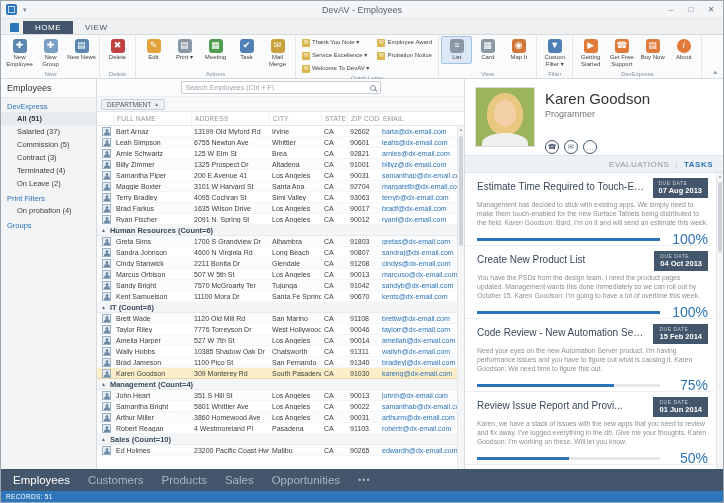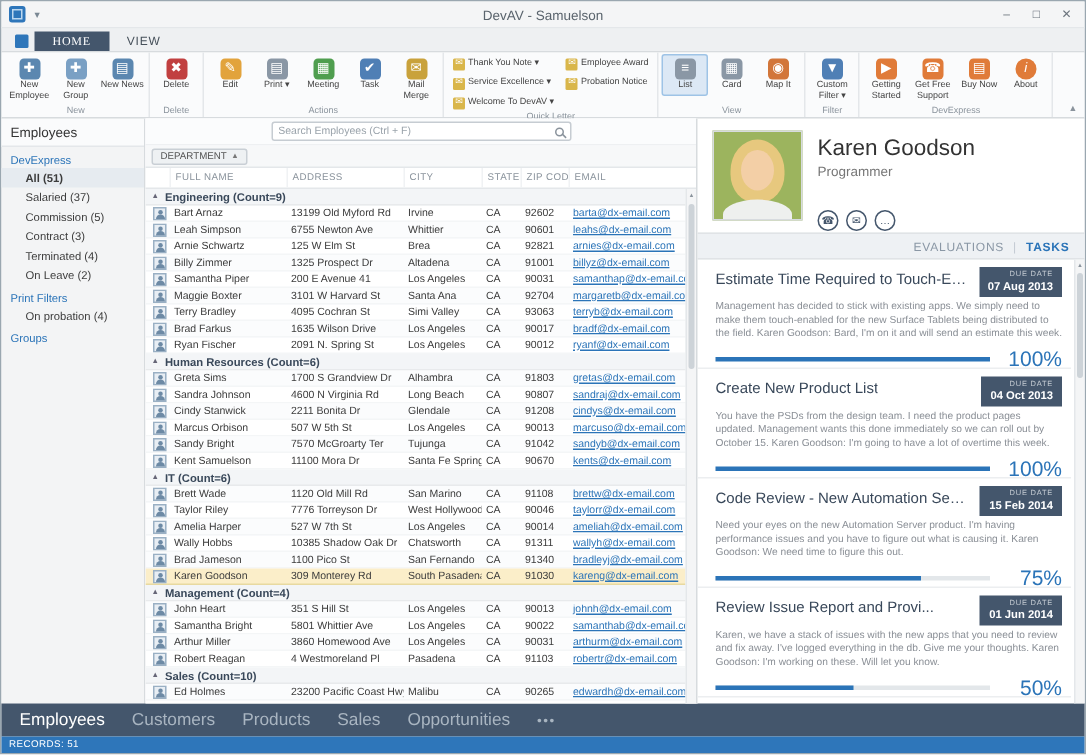--- a/index.html
+++ b/index.html
@@ -14,21 +14,21 @@
   .qa-icon { font-size:7px; color:#7a8894; padding:0 3px; }
   .title-text { position:absolute; left:0; right:0; text-align:center; font-size:9px; color:#5a646d; pointer-events:none; }
   .win-btns { margin-left:auto; display:flex; }
   .win-btn { width:20px; height:14px; font-size:8px; color:#6a737c; display:flex; align-items:center; justify-content:center; cursor:default; }
 
   
   .tabrow { height:16px; background:#eef0f2; border-bottom:1px solid #d7dbde; display:flex; align-items:flex-end; padding-left:4px; flex:0 0 16px;}
   .app-btn { width:18px; height:14px; display:flex; align-items:center; justify-content:center; }
   .app-btn span{ width:9px; height:9px; background:#2e76ba; border-radius:1px; }
   .ribbon-tab { padding:2px 12px 2px; font-size:8px; letter-spacing:.5px; color:#47515b; }
-  .ribbon-tab.active { background:#44566c; color:#fff;font-family:Liberation Serif, serif; }
+  .ribbon-tab.active { background:#44566c; color:#fff; }
 
   
   .ribbon { height:44px; background:#fafbfc; border-bottom:1px solid #d7dbde; display:flex; align-items:stretch; padding:0 1px; position:relative; flex:0 0 44px;}
   .rgroup { display:flex; flex-direction:column; border-right:1px solid #e4e7ea; padding:1px 2px 0; }
   .rgroup-items { flex:1; display:flex; align-items:flex-start; }
   .rgroup-caption { font-size:6px; color:#8a939c; text-align:center; padding:0 2px 1px; }
   .rbtn { display:flex; flex-direction:column; align-items:center; width:31px; padding:2px 0; font-size:6px; color:#444; text-align:center; line-height:1.1; border:1px solid transparent; border-radius:2px;}
   .rbtn .ico { width:14px; height:14px; border-radius:3px; color:#fff; display:flex; align-items:center; justify-content:center; font-size:9px; margin-bottom:1px; }
   .rbtn.selected { background:#dce8f5; border:1px solid #9ec3e6; }
   .rbtn.sm { flex-direction:row; width:auto; height:13px; align-items:center; gap:2px; padding:0 3px; white-space:nowrap; }
@@ -93,21 +93,21 @@
   .contact-icons { display:flex; gap:5px; }
   .cicon { width:14px; height:14px; border-radius:50%; border:1px solid #44566c; color:#44566c; font-size:7px; display:flex; align-items:center; justify-content:center; }
   .detail-tabs { height:18px; flex:0 0 18px; background:#eef1f4; border-top:1px solid #e0e3e6; border-bottom:1px solid #e0e3e6; display:flex; align-items:center; justify-content:flex-end; padding:0 10px; gap:6px; font-size:8px; letter-spacing:.5px;}
   .dtab { color:#8a97a5; }
   .dtab.active { color:#2b74b8; font-weight:bold; }
   .dtab-div { color:#c2cad1; font-size:8px; }
   .tasks { flex:1; position:relative; overflow:hidden; padding-right:9px; }
   .task { height:73px; padding:5px 6px 0 12px; border-bottom:1px solid #eceef0; overflow:hidden; }
   .task-head { display:flex; justify-content:space-between; align-items:flex-start; margin-bottom:3px; }
   .task-title { font-size:10px; color:#39485a; max-width:168px; white-space:nowrap; overflow:hidden; text-overflow:ellipsis; padding-top:3px;}
-  .due { background:#44566c; color:#fff; text-align:right; padding:2px 6px 3px; min-width:52px; }
+  .due { background:#44566c; color:#fff; text-align:left; padding:2px 6px 3px; min-width:52px; }
   .due-label { font-size:5px; letter-spacing:.5px; color:#c6cdd4; display:block;}
   .due-date { font-size:7.5px; font-weight:bold; display:block;}
   .task-body { font-size:6.8px; color:#8a8f96; line-height:1.3; max-height:27px; overflow:hidden; margin-bottom:4px; }
   .task-progress { display:flex; align-items:center; gap:8px; }
   .pbar { flex:1; height:3px; background:#e3e7ea; }
   .pfill { height:3px; background:#2b74b8; }
   .pct { font-size:14px; color:#2b74b8; min-width:40px; text-align:right; font-weight:400; }
   .tscroll { position:absolute; top:0; bottom:0; right:0; width:7px; background:#f4f5f6; border-left:1px solid #e4e7ea; }
   .tscroll .sarr { font-size:4px; color:#8a939c; text-align:center; line-height:7px; height:7px; }
   .tscroll .thumb { position:absolute; top:9px; left:1px; width:4px; height:70px; background:#cdd3d8; border-radius:2px; }
@@ -120,21 +120,21 @@
   .status-bar { height:11px; flex:0 0 11px; background:#2e76ba; color:#fff; font-size:6.5px; display:flex; align-items:center; padding:0 5px; letter-spacing:.3px; }
 </style>
 </head>
 <body>
 
 <div class="app">
 
   <div class="titlebar">
     <span class="app-icon"></span>
     <span class="qa-icon">▾</span>
-    <span class="title-text">DevAV - Samuelson</span>
+    <span class="title-text">DevAV - Employees</span>
     <span class="win-btns">
       <span class="win-btn">–</span>
       <span class="win-btn">□</span>
       <span class="win-btn">✕</span>
     </span>
   </div>
 
   <div class="tabrow">
     <span class="app-btn">
         <span></span>
@@ -308,24 +308,20 @@
       <div class="grid-header" id="grid-header">
           <div class="c-avatar"></div>
           <div class="c-name">FULL NAME</div>
           <div class="c-addr">ADDRESS</div>
           <div class="c-city">CITY</div>
           <div class="c-state">STATE</div>
           <div class="c-zip">ZIP CODE</div>
           <div class="c-email">EMAIL</div>
         </div>
       <div class="grid-body" id="grid-body">
-          <div class="group-row">
-            <span class="garr">▲</span>
-            <span>Engineering (Count=9)</span>
-          </div>
           <div class="data-row">
             <div class="c-avatar">
               <span class="row-avatar"></span>
             </div>
             <div class="c-name">Bart Arnaz</div>
             <div class="c-addr">13199 Old Myford Rd</div>
             <div class="c-city">Irvine</div>
             <div class="c-state">CA</div>
             <div class="c-zip">92602</div>
             <div class="c-email"><span class="cell-email">barta@dx-email.com</span></div>

